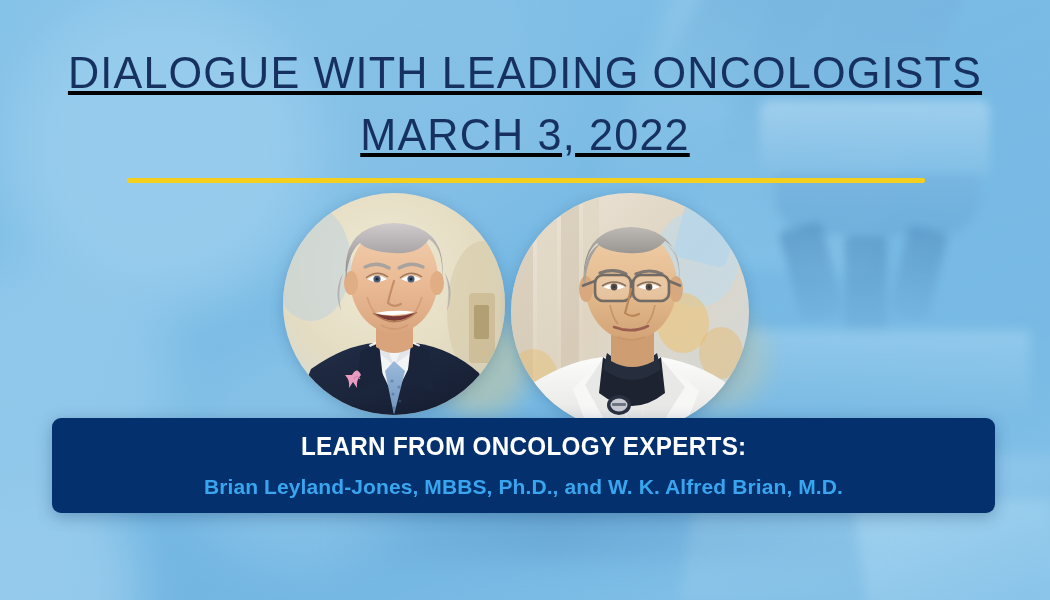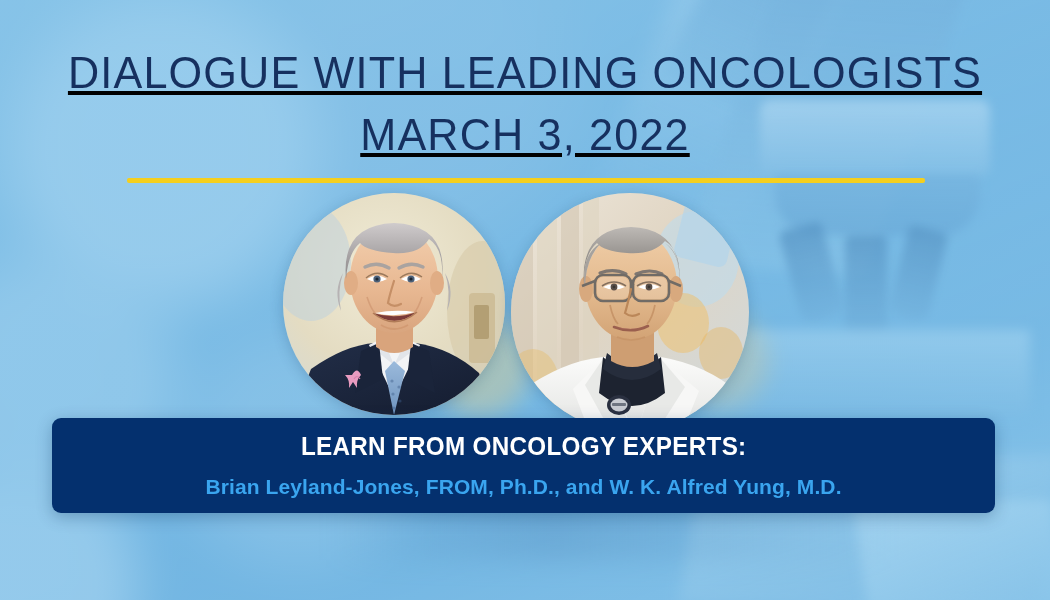--- a/index.html
+++ b/index.html
@@ -405,16 +405,16 @@
 
         <path d="M99 112 q3 14 8 19" stroke="#C08C60" stroke-width="1.7" fill="none" opacity=".75"></path>
         <path d="M144 112 q-3 14 -8 19" stroke="#C08C60" stroke-width="1.7" fill="none" opacity=".75"></path>
         <path d="M106 144 q14 6 28 0" stroke="#C18D61" stroke-width="1.6" fill="none" opacity=".6"></path>
       </svg>
     </div>
   </div>
 
   <div class="banner">
     <div class="banner-head">LEARN FROM ONCOLOGY EXPERTS:</div>
-    <div class="banner-sub">Brian Leyland-Jones, FROM, Ph.D., and W. K. Alfred Yung, M.D.</div>
+    <div class="banner-sub">Brian Leyland-Jones, MBBS, Ph.D., and W. K. Alfred Brian, M.D.</div>
   </div>
 
 </div>
 
 </body></html>

